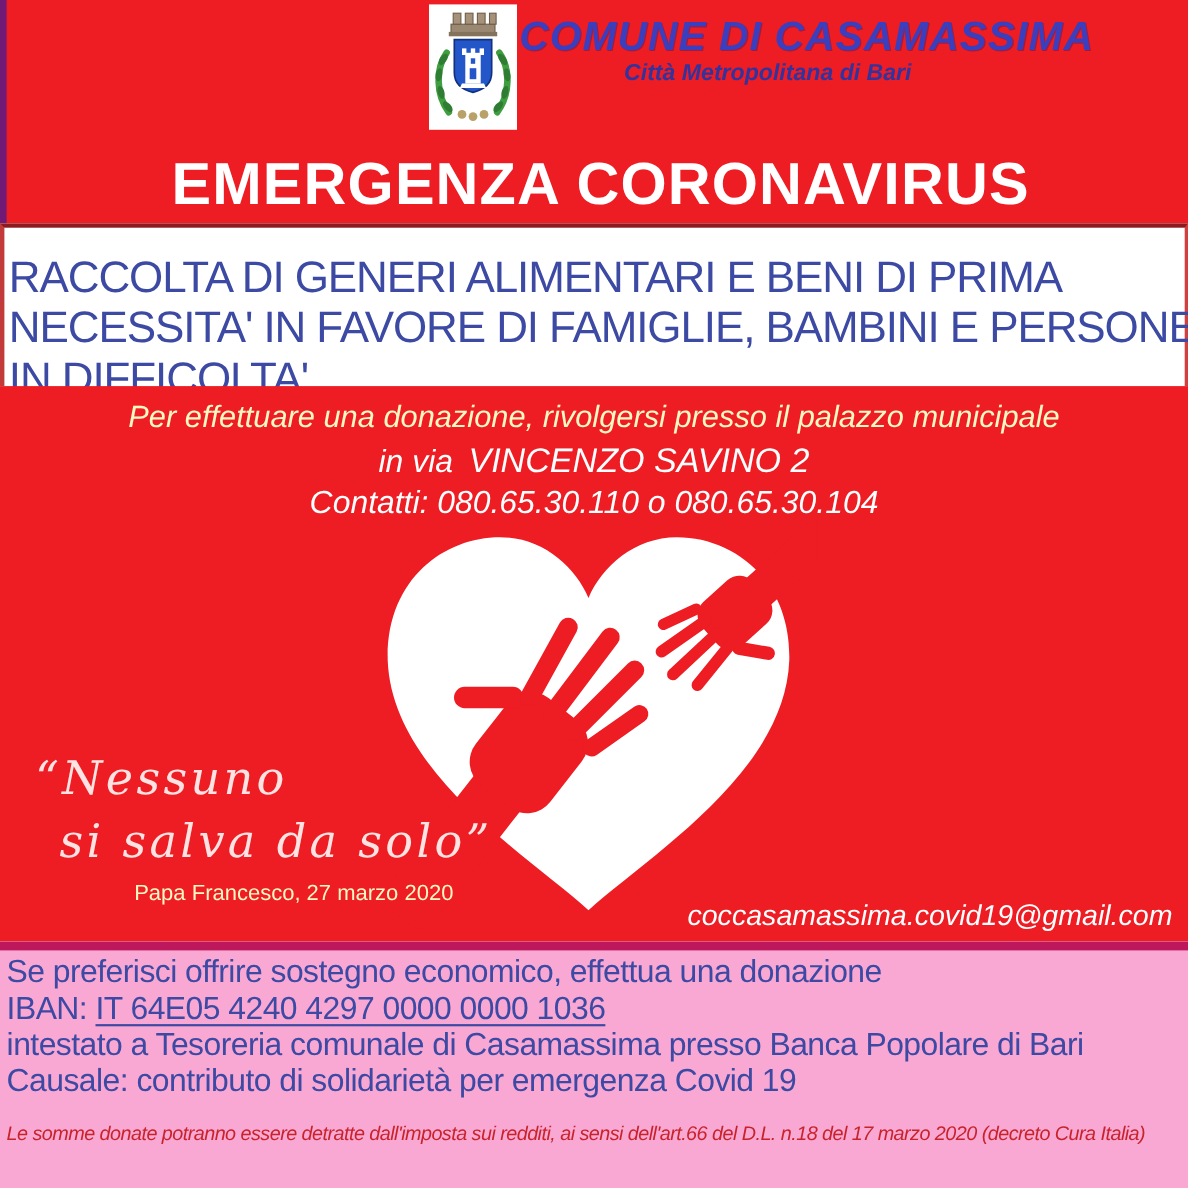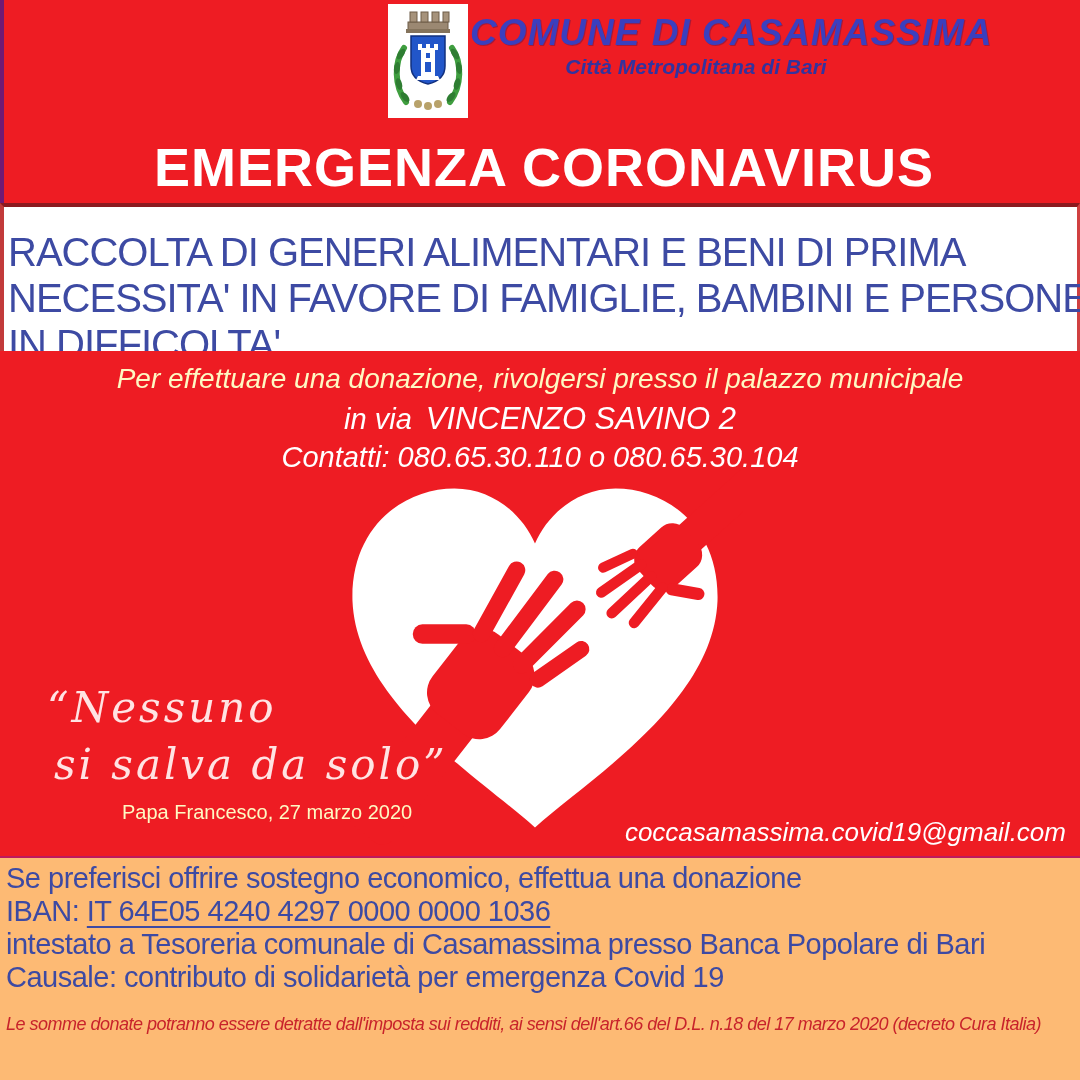--- a/index.html
+++ b/index.html
@@ -13,21 +13,21 @@
     background: #ffffff;
     overflow: hidden;
   }
 
   
   .top-band {
     position: absolute;
     left: 0; top: 0;
     width: 1080px; height: 203px;
     background: #ee1c23;
-    border-left: 4px solid #701a75;
+    border-left: 6px solid #701a75;
   }
   .logo-box {
     position: absolute;
     left: 384px; top: 4px;
     width: 80px; height: 114px;
     background: #ffffff;
   }
   .muni-title {
     position: absolute;
     left: 466px; top: 12px;
@@ -135,21 +135,21 @@
     position: absolute;
     left: 22px; top: 332px;
     width: 370px;
     color: #ffe3e3;
     font-family: "DejaVu Serif", serif;
     font-style: italic;
   }
   .quote-line1 {
     font-size: 42px;
     letter-spacing: 3px;
-    margin-left: 25px;
+    margin-left: 10px;
     white-space: nowrap;
   }
   .quote-line2 {
     font-size: 42px;
     letter-spacing: 3px;
     margin-left: 32px;
     margin-top: 8px;
     white-space: nowrap;
   }
   .quote-attribution {
@@ -168,22 +168,22 @@
     font-style: italic;
     color: #ffffff;
     white-space: nowrap;
   }
 
   
   .bottom-white {
     position: absolute;
     left: 0; top: 856px;
     width: 1080px; height: 224px;
-    background: #fdba74;
-    border-top: 2px solid #be185d;
+    background: #f9a8d4;
+    border-top: 8px solid #be185d;
     padding: 4px 0 0 6px;
   }
   .econ-line {
     font-size: 29px;
     line-height: 33px;
     letter-spacing: -0.5px;
     color: #3d4aa3;
     white-space: nowrap;
   }
   .iban-number {

